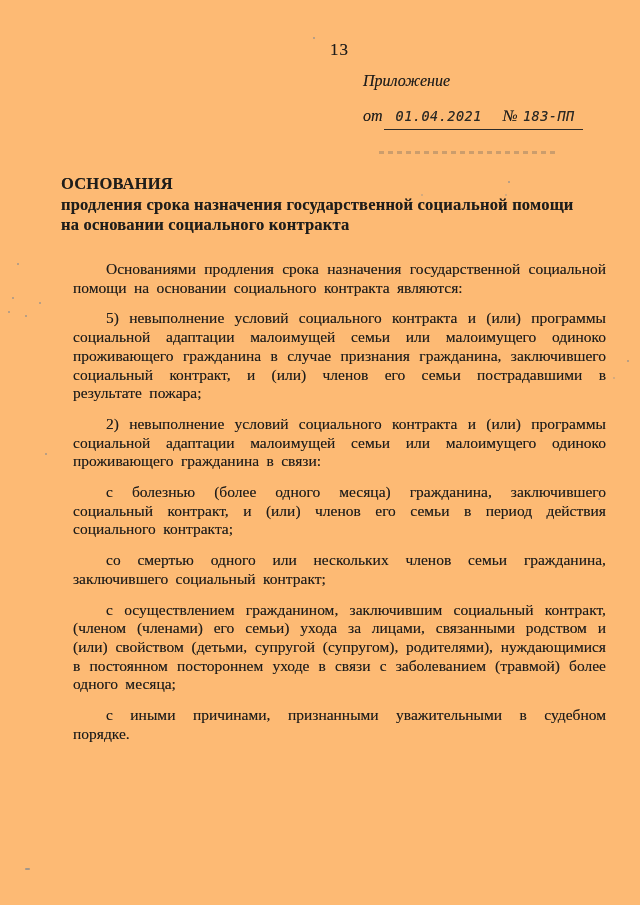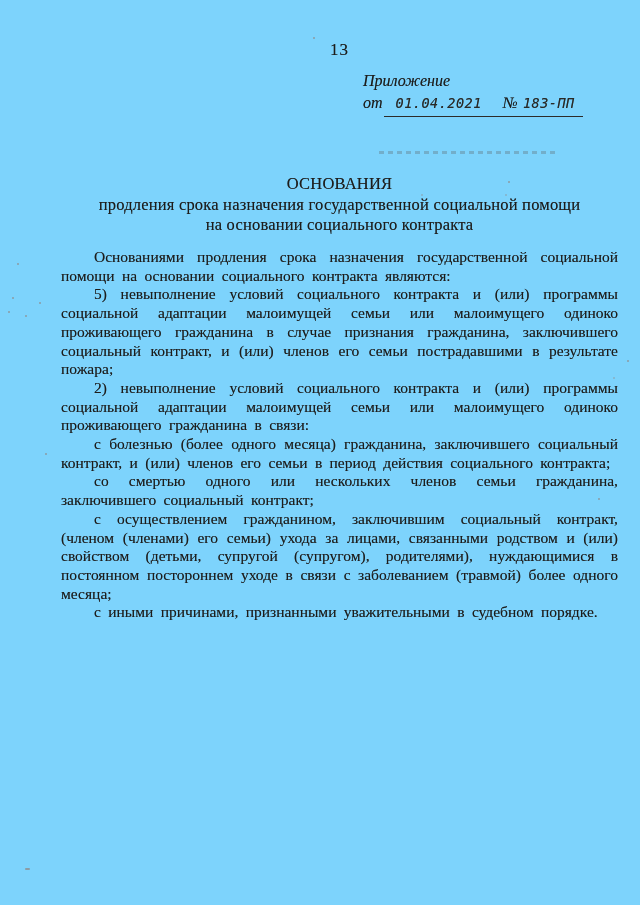--- a/index.html
+++ b/index.html
@@ -4,21 +4,21 @@
 <style>
   html, body {
     margin: 0;
     padding: 0;
     background: #ffffff;
   }
   .page {
     position: relative;
     width: 640px;
     height: 905px;
-    background: #7dd3fc;
+    background: #fdba74;
     color: #1e1d1b;
     font-family: "Liberation Serif", serif;
     overflow: hidden;
     text-shadow: 0 0 0.4px rgba(20,20,20,0.5);
   }
 
   
   .page-number {
     position: absolute;
     top: 40px;
@@ -31,21 +31,21 @@
   .appendix {
     position: absolute;
     left: 363px;
     top: 70px;
     width: 250px;
     font-size: 16px;
     line-height: 21.3px;
     white-space: nowrap;
     font-style: italic;
   }
-  .appendix-fill-row { margin-top: 1px; }
+  .appendix-fill-row { margin-top: 14px; }
   .fill {
     display: inline-block;
     border-bottom: 1.5px solid #2c2b29;
     padding: 0 8px 1px 12px;
     margin-left: 1px;
   }
   .mono {
     font-family: "DejaVu Sans Mono", "Liberation Mono", monospace;
     font-size: 13.5px;
     letter-spacing: 0.5px;
@@ -64,40 +64,39 @@
     filter: blur(0.4px);
     opacity: 0.55;
   }
 
   
   .doc-title {
     position: absolute;
     left: 61px;
     top: 174px;
     width: 557px;
-    text-align: center;
-    font-weight: normal;
+    font-weight: bold;
     font-size: 16.5px;
     line-height: 20.6px;
     letter-spacing: 0.2px;
   }
 
   
   .body-text {
     position: absolute;
     left: 61px;
     top: 248px;
     width: 557px;
     font-size: 15.5px;
     line-height: 18.7px;
     text-align: justify;
     word-spacing: 3.5px;
   }
   .body-text p {
-    margin: 0;
+    margin: 12px;
     padding: 0;
     text-indent: 33px;
   }
 
   
   .speck {
     position: absolute;
     background: #8f8f8f;
     width: 2px;
     height: 2px;

